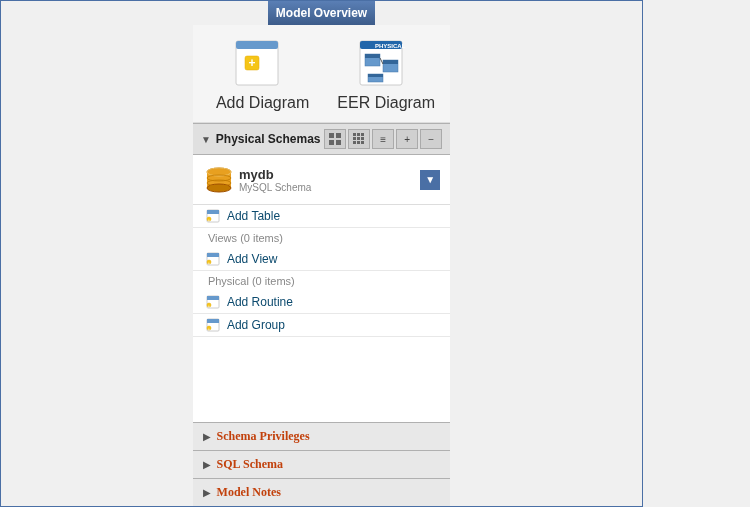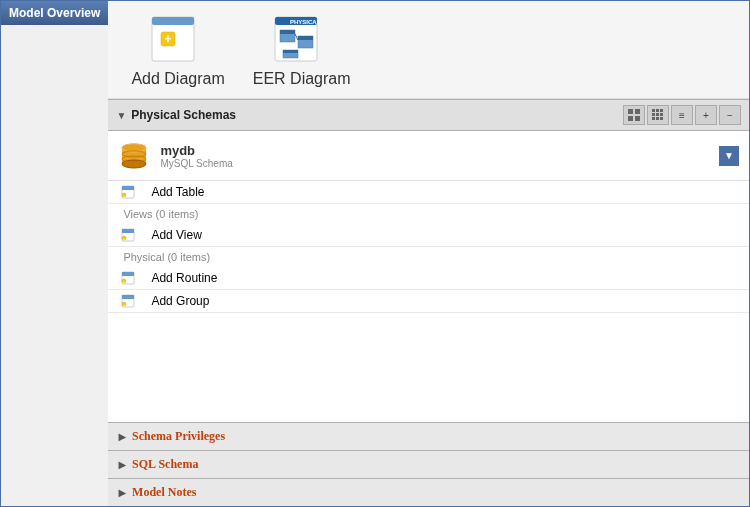--- a/index.html
+++ b/index.html
@@ -6,25 +6,26 @@
     body {
       font-family: Arial, sans-serif;
       font-size: 12px;
       background: #f0f0f0;
       width: 750px;
       height: 507px;
       overflow: hidden;
     }
 
     .window {
-      width: 750px;
+      width: 643px;
       height: 507px;
       border: 1px solid #4a6fa5;
       display: flex;
-      flex-direction: row;
+      flex-direction: column;
+      align-items: center;
     }
 
     .title-bar {
       background: linear-gradient(to bottom, #5a7fb5, #3d5c8a);
       color: white;
       padding: 4px 8px;
       font-size: 12px;
       font-weight: bold;
       display: flex;
       align-items: center;
@@ -123,21 +124,21 @@
       font-size: 10px;
     }
 
     
     .schema-row {
       background: white;
       display: flex;
       align-items: center;
       padding: 5px 10px;
       border-bottom: 1px solid #ddd;
-      gap: 10px;
+      gap: 4px;
       min-height: 50px;
     }
 
     .db-icon {
       width: 32px;
       height: 32px;
     }
 
     .schema-info {
       display: flex;
@@ -193,23 +194,23 @@
     }
 
     .sub-section-header span {
       color: #888;
     }
 
     .add-item-row {
       display: flex;
       align-items: center;
       padding: 3px 12px;
-      gap: 15px;
+      gap: 6px;
       cursor: pointer;
-      color: #000000;
+      color: #0c4a6e;
       font-size: 12px;
     }
 
     .add-icon {
       width: 16px;
       height: 16px;
       display: flex;
       align-items: center;
       justify-content: center;
     }

